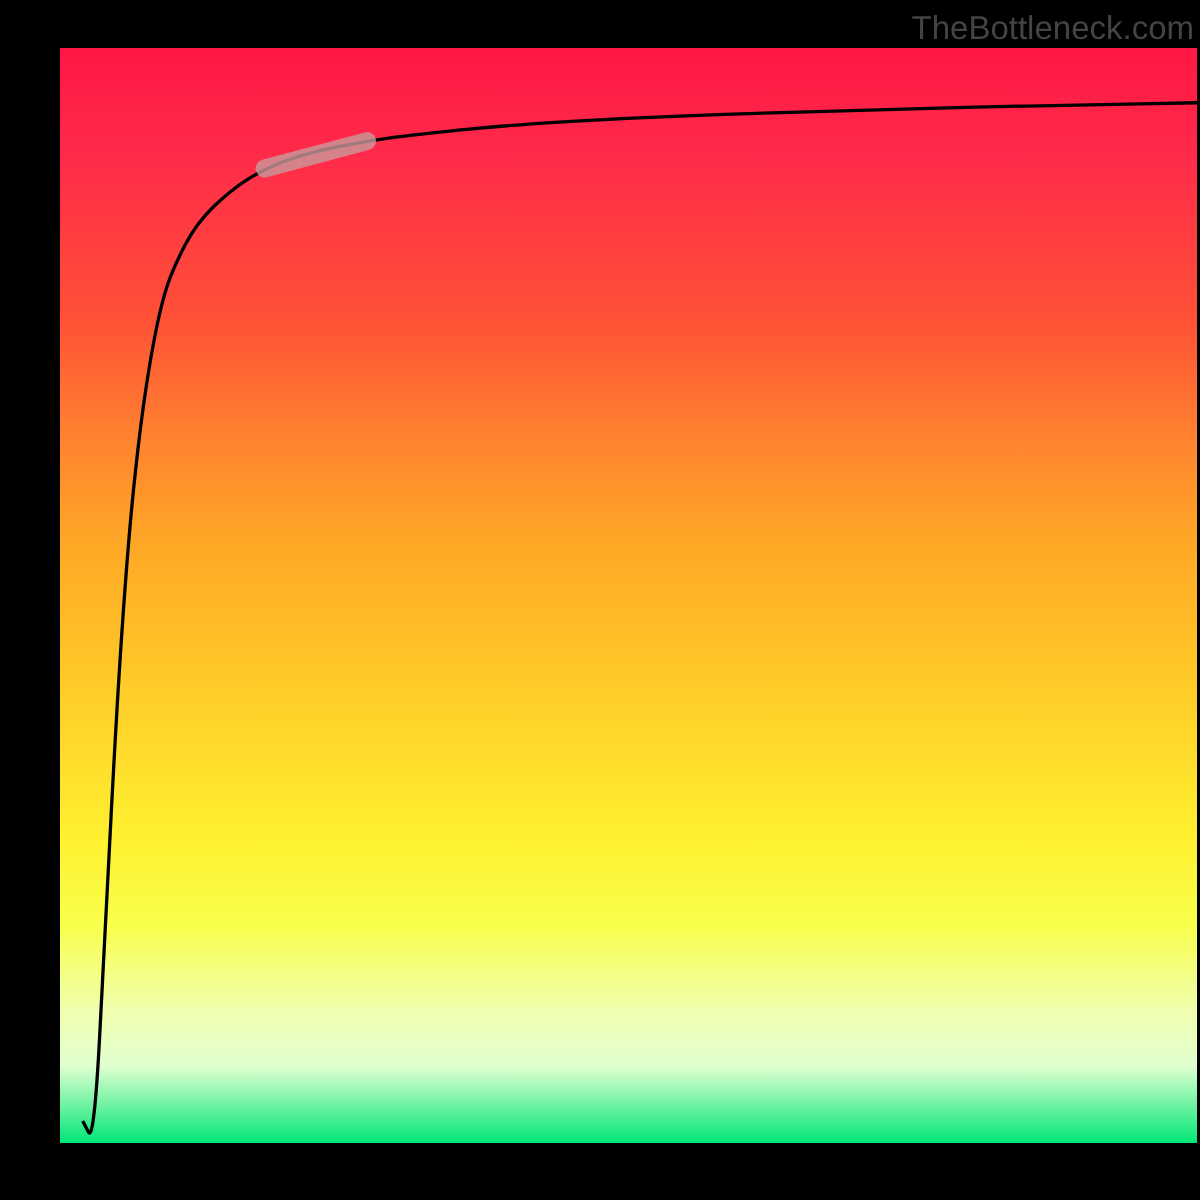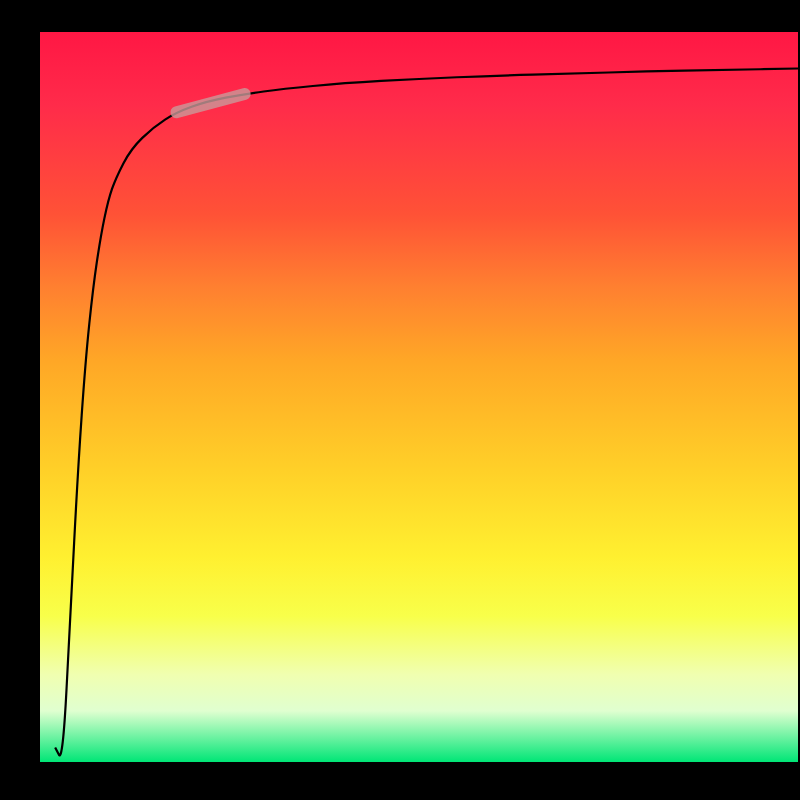--- a/index.html
+++ b/index.html
@@ -37,19 +37,20 @@
     position: absolute;
     left: 0; top: 0;
     width: 758px; height: 730px;
     pointer-events: none;
   }
 </style>
 </head>
 <body>
 
 <div class="outer">
+  <div class="attribution">TheBottleneck.com</div>
   <div class="plot-area">
     <svg class="curve-overlay" viewBox="0 0 758 730" preserveAspectRatio="none">
       <path d="M 15.16 715.40 Q 15.16 715.40 18.95 722.70 Q 22.74 730.00 26.53 657.00 Q 30.32 584.00 34.11 511.00 Q 37.90 438.00 41.69 383.25 Q 45.48 328.50 49.27 292.00 Q 53.06 255.50 56.85 229.95 Q 60.64 204.40 64.43 186.15 Q 68.22 167.90 72.01 156.95 Q 75.80 146.00 83.38 131.40 Q 90.96 116.80 102.33 105.85 Q 113.70 94.90 125.07 87.60 Q 136.44 80.30 151.60 74.82 Q 166.76 69.35 185.71 65.70 Q 204.66 62.05 223.61 59.49 Q 242.56 56.94 272.88 54.02 Q 303.20 51.10 341.10 48.91 Q 379.00 46.72 416.90 45.26 Q 454.80 43.80 492.70 42.71 Q 530.60 41.61 568.50 40.52 Q 606.40 39.42 644.30 38.69 Q 682.20 37.96 720.10 37.23 T 758.00 36.50" fill="none" stroke="#000" stroke-width="2.2"></path>
       <path d="M 136.44 80.30 L 204.66 62.05" fill="none" stroke="#c99a9a" stroke-width="12" stroke-linecap="round" opacity="0.8"></path>
     </svg>
   </div>
 </div>
 
 </body></html>

